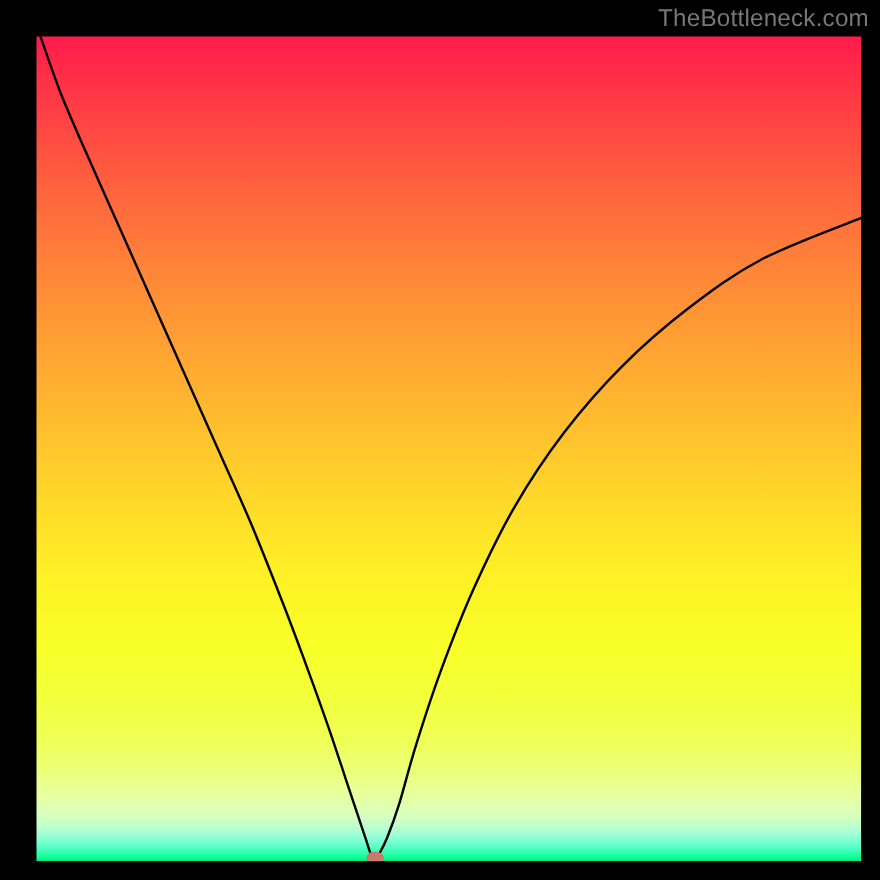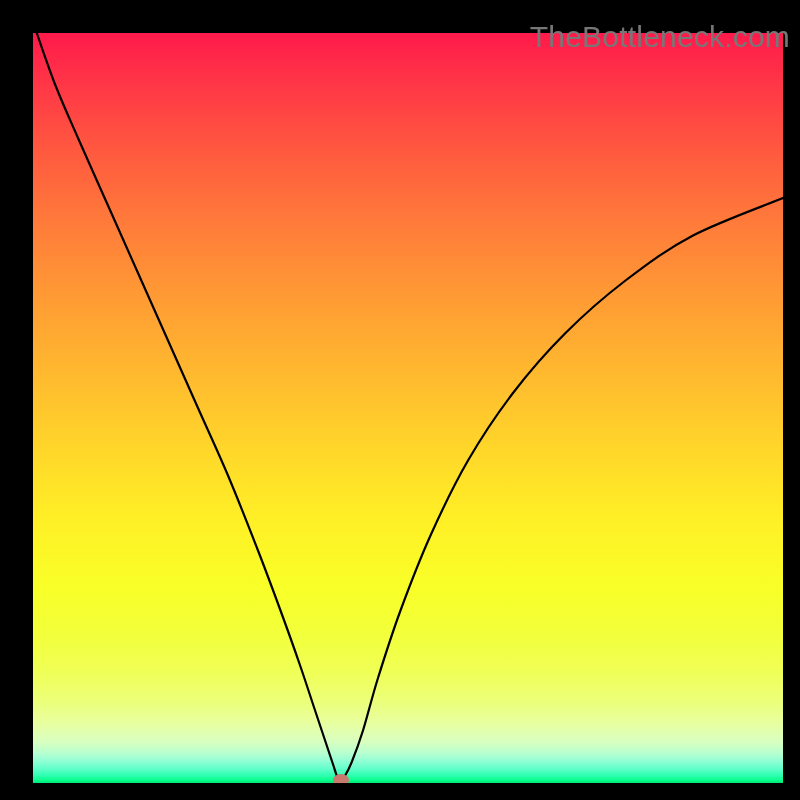--- a/index.html
+++ b/index.html
@@ -12,24 +12,24 @@
     font-family: Arial, Helvetica, sans-serif;
   }
   .outer {
     position: relative;
     width: 800px;
     height: 800px;
     background: #000;
   }
   .watermark {
     position: absolute;
-    top: 20px;
+    top: 4px;
     right: 10px;
     color: #777;
-    font-size: 30px;
+    font-size: 22px;
     font-weight: 400;
     letter-spacing: 0.2px;
     z-index: 10;
   }
   .plot-area {
     position: absolute;
     left: 33px;
     top: 33px;
     width: 750px;
     height: 750px;

